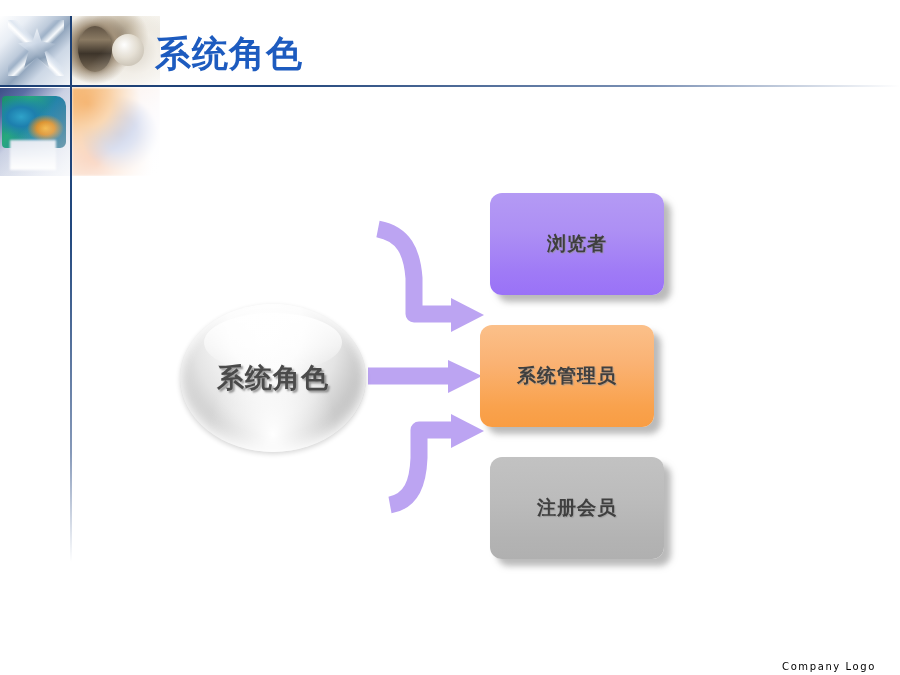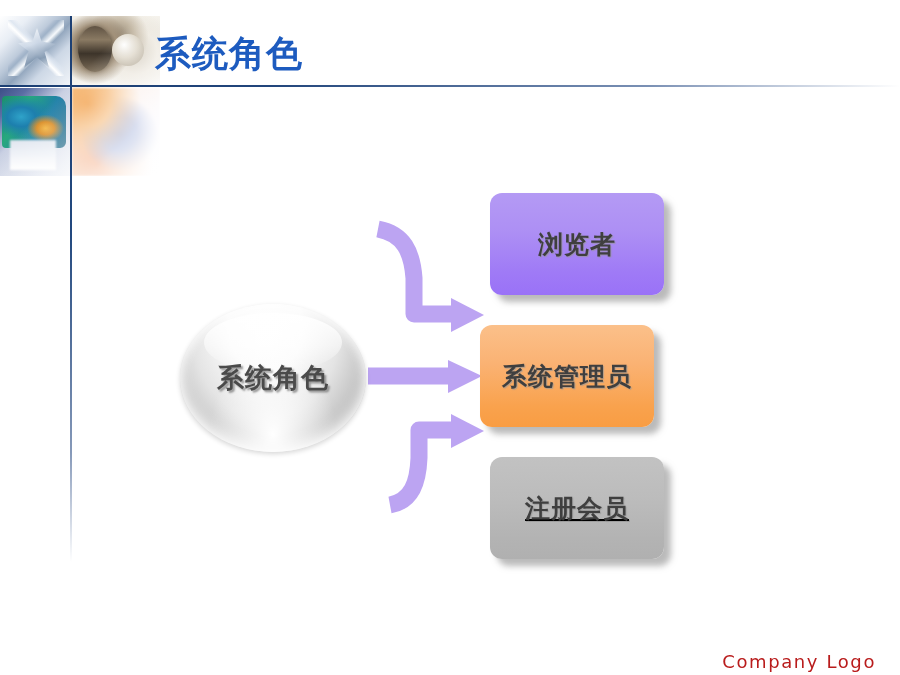--- a/index.html
+++ b/index.html
@@ -203,61 +203,60 @@
     width: 174px;
     height: 102px;
     border-radius: 12px;
     display: flex;
     align-items: center;
     justify-content: center;
     box-shadow: 7px 7px 6px rgba(130,130,130,.55);
   }
   .role-label {
     font-family: "DejaVu Serif", "Liberation Serif", serif;
-    font-size: 25px;
+    font-size: 19px;
     font-weight: 700;
     color: #3f3f3f;
     text-shadow: 1px 1px 1px rgba(150,150,150,.7);
     letter-spacing: 1px;
   }
   .box-viewer {
     left: 490px;
     top: 177px;
     background: linear-gradient(180deg, #b49af4 0%, #ad8ff4 38%, #9f7af6 78%, #9a72f7 100%);
   }
   .box-admin {
     left: 480px;
     top: 309px;
     background: linear-gradient(180deg, #fbc08a 0%, #fab273 38%, #f9a24d 80%, #f99d43 100%);
   }
   .box-member {
     left: 490px;
     top: 441px;
     background: linear-gradient(180deg, #c2c2c2 0%, #bcbcbc 40%, #b3b3b3 80%, #b0b0b0 100%);
-    text-decoration: underline;
   }
 
   
   .arrows {
     position: absolute;
     left: 0;
     top: 0;
     width: 900px;
     height: 675px;
     pointer-events: none;
   }
 
   
   .company-logo {
     position: absolute;
     right: 24px;
     bottom: 19px;
     font-family: "DejaVu Sans", "Liberation Sans", sans-serif;
-    font-size: 18px;
-    color: #b91c1c;
+    font-size: 10px;
+    color: #000000;
     letter-spacing: 1.6px;
   }
 </style>
 </head>
 <body>
 
 <div class="slide">
 
   <div class="corner-art">
     <div class="tile tile-tl"></div>

